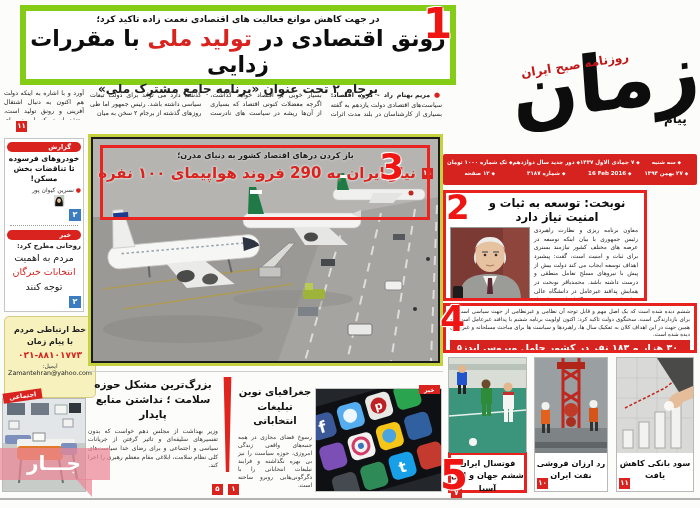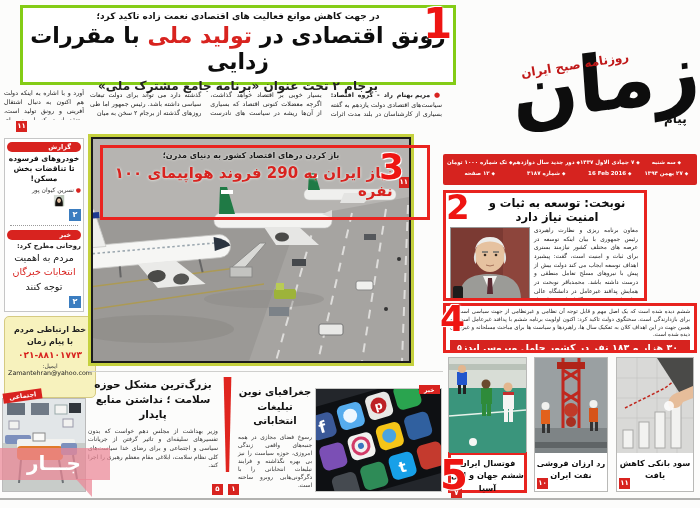--- a/index.html
+++ b/index.html
@@ -10,21 +10,21 @@
 
   
   .logo-big { left:538px; top:6px; width:162px; height:150px; font-size:78px; font-weight:bold;
               color:#0d0d0d; text-align:center; line-height:150px;
               transform:rotate(-8deg) skewX(-4deg); }
   .logo-small { left:664px; top:112px; font-size:12px; font-weight:bold; color:#111; }
   .tagline { left:515px; top:58px; width:120px; font-size:12px; font-weight:bold;
              color:#c01818; text-align:center; transform:rotate(-9deg); }
 
   
-  .box1 { left:20px; top:5px; width:436px; height:80px; border:3px solid #84cc16; background:#fff; }
+  .box1 { left:20px; top:5px; width:436px; height:80px; border:6px solid #84cc16; background:#fff; }
   .box1 .kicker { margin-top:3px; text-align:center; font-size:9px; font-weight:bold; color:#111; }
   .box1 .headline { margin-top:2px; text-align:center; font-size:22px; font-weight:bold; color:#0d0d0d; line-height:1.2; }
   .box1 .headline .red { color:#d8231f; }
   .box1 .subhead { margin-top:3px; text-align:center; font-size:12px; font-weight:bold; color:#222; }
 
   .lead-text { left:90px; top:90px; width:352px; height:42px; column-count:3; column-gap:9px;
                font-size:6.3px; line-height:1.45; text-align:justify; color:#222; overflow:hidden; }
   .lead-text b { font-weight:bold; }
   .lead-text .bullet { color:#d8231f; font-size:7px; }
   .lead-cont { left:4px; top:88px; width:80px; height:32px; font-size:6.3px; line-height:1.45;
@@ -61,21 +61,21 @@
   .social-label { left:3px; top:391px; background:#d8231f; color:#fff; font-size:6.5px; font-weight:bold;
                   padding:1px 6px; transform:rotate(-8deg); z-index:20; }
 
   .watermark { left:-2px; top:448px; width:112px; height:32px; background:rgba(236,134,150,0.72);
                color:#fff; font-size:20px; font-weight:bold; text-align:center; line-height:30px;
                letter-spacing:1px; z-index:60; }
   .watermark-arrow { left:76px; top:479px; width:0; height:0; border-top:18px solid rgba(236,134,150,0.72);
                      border-left:16px solid transparent; z-index:60; }
 
   
-  .photo-frame { left:88px; top:134px; width:326px; height:232px; border:3px solid #c5d13e; background:#fde047; }
+  .photo-frame { left:88px; top:134px; width:355px; height:232px; border:3px solid #c5d13e; background:#fde047; }
   .photo-inner { position:absolute; inset:0; border:2px solid #1c1c1c; overflow:hidden; }
   .air-kicker { position:absolute; top:12px; left:0; right:0; text-align:center; font-size:8px;
                 font-weight:bold; color:#1a1a1a; z-index:10;
                 text-shadow:0 0 2px #d8d8d4, 0 0 3px #d8d8d4; }
   .air-headline { position:absolute; top:25px; left:0; right:0; display:flex; justify-content:center;
                   align-items:center; gap:6px; z-index:10; }
   .air-headline .txt { font-size:15px; font-weight:bold; color:#d8231f;
                        text-shadow:0 0 2px #e5e5e0, 0 0 3px #e5e5e0; }
   .air-headline .sq { position:static; }
 

